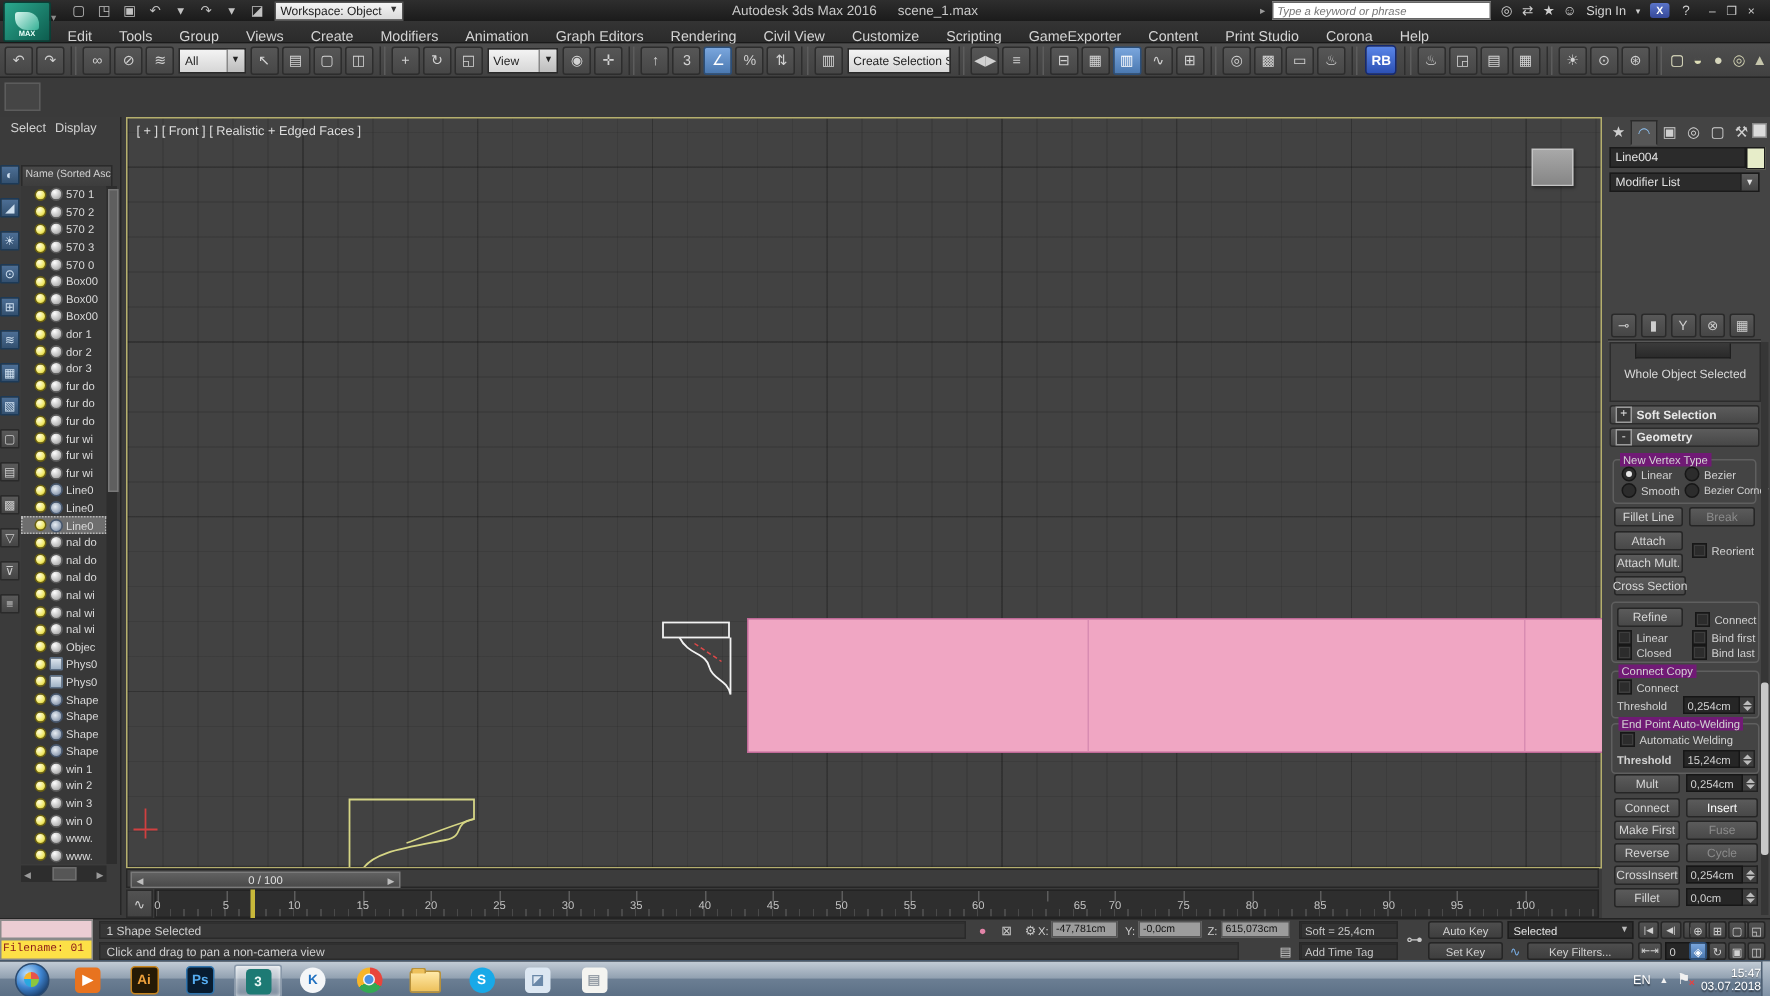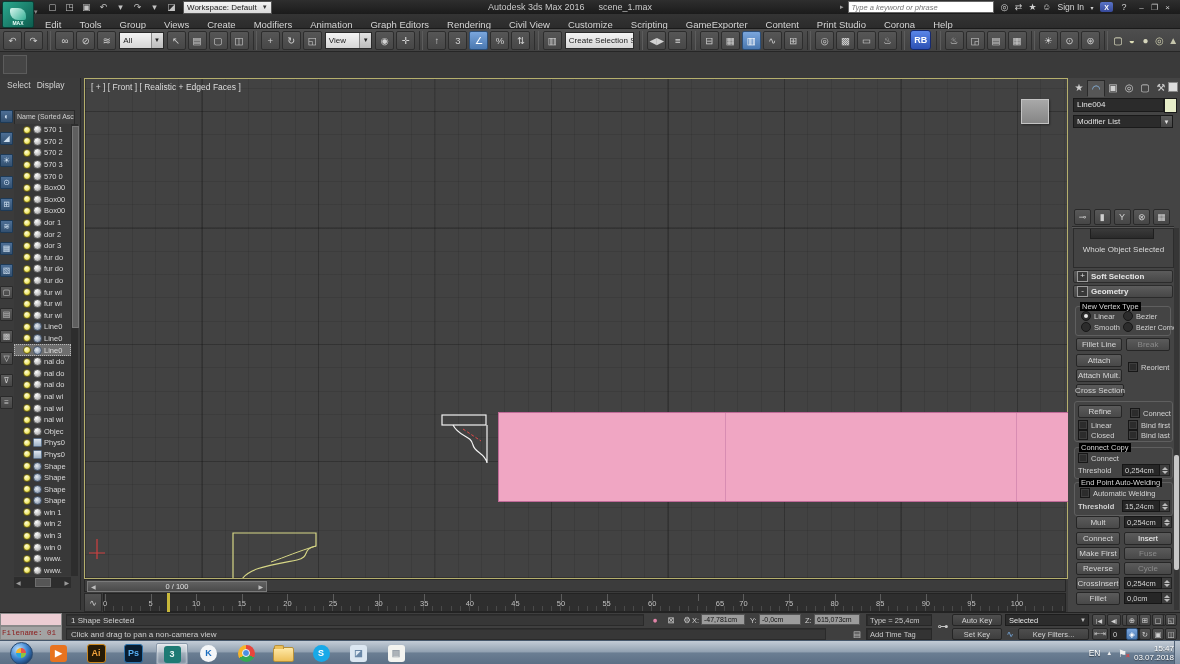--- a/index.html
+++ b/index.html
@@ -103,21 +103,21 @@
     background:linear-gradient(#585858,#464646);border:1px solid #2a2a2a;border-radius:2px}
   #cp-div{position:absolute;left:4px;top:148px;width:102px;height:1px;background:#2a2a2a;box-shadow:0 1px 0 #575757}
   #cp-selbox{position:absolute;left:5px;top:150px;width:99px;height:38px;background:#434343;border:1px solid #2c2c2c}
   #cp-selbox .clip-btn{position:absolute;left:16px;top:0px;width:62px;height:9px;background:linear-gradient(#3a3a3a,#2a2a2a);border:1px solid #1f1f1f;border-top:none}
   #cp-selbox .info{position:absolute;left:0;top:16px;width:100%;text-align:center;font-size:8px;color:#dadada}
   .roll{position:absolute;left:5px;width:100px;height:13px;background:linear-gradient(#5c5c5c,#474747);border:1px solid #2b2b2b;border-radius:2px;
     display:flex;align-items:center;box-sizing:border-box}
   .roll .pm{width:9px;height:9px;min-width:9px;background:#383838;border:1px solid #9b9b9b;color:#e0e0e0;font-size:8px;line-height:8px;text-align:center;margin:0 3px}
   .roll .rt{font-size:8px;font-weight:bold;color:#e6e6e6}
   .grp{position:absolute;border:1px solid #5f5f5f;border-radius:3px}
-  .grp .gt{position:absolute;top:-5px;left:4px;background:#000000;padding:0 2px;font-size:7.5px;color:#d4d4d4;line-height:9px;white-space:nowrap}
+  .grp .gt{position:absolute;top:-5px;left:4px;background:#701a75;padding:0 2px;font-size:7.5px;color:#d4d4d4;line-height:9px;white-space:nowrap}
   .btn{position:absolute;height:13px;background:linear-gradient(#5b5b5b,#484848);border:1px solid #262626;border-radius:2px;
     color:#d6d6d6;font-size:8px;display:flex;align-items:center;justify-content:center;box-sizing:border-box;white-space:nowrap}
   .btn.dim{color:#8b8b8b}
   .btn.lit{color:#fff}
   .cbrow{position:absolute;display:flex;align-items:center;gap:3px}
   .cbx{width:8px;height:8px;min-width:8px;background:#2c2c2c;border:1px solid #171717;box-shadow:inset 0 0 0 1px #3e3e3e}
   .cblbl{font-size:7.5px;color:#d2d2d2;white-space:nowrap}
   .rad{width:8px;height:8px;min-width:8px;border-radius:50%;background:#2c2c2c;border:1px solid #171717;position:relative}
   .rad.on::after{content:"";position:absolute;left:2px;top:2px;width:4px;height:4px;border-radius:50%;background:#e8e8e8}
   .spin{position:absolute;height:12px;display:flex}
@@ -138,21 +138,21 @@
   #mini-curve{position:absolute;left:0;top:14px;width:18px;height:19px;background:linear-gradient(#525252,#434343);border:1px solid #2a2a2a;
     box-sizing:border-box;display:flex;align-items:center;justify-content:center;font-size:9px;color:#cfcfcf}
   #truler{position:absolute;left:19px;top:14px;width:963px;height:19px;background:#2e2e2e;border:1px solid #232323;box-sizing:border-box;
     background-image:repeating-linear-gradient(90deg,#4a4a4a 0 1px,transparent 1px 9.12px);background-position:0 bottom;background-size:100% 5px;background-repeat:no-repeat}
   .tick5{position:absolute;top:0;width:1px;height:7px;background:#5d5d5d}
   .tlabel{position:absolute;top:5px;transform:translateX(-50%);font-size:7.5px;color:#c2c2c2}
   #tmarker{position:absolute;left:83px;top:14px;width:3px;height:19px;background:#c8b83a}
   
   #statusbar{left:0;top:612px;width:1180px;height:28px;background:#3f3f3f;border-top:1px solid #232323}
   #listener-pink{position:absolute;left:0;top:0;width:62px;height:13px;background:#eccdd3;border:1px solid #8a8a8a;box-sizing:border-box}
-  #listener-white{position:absolute;left:0;top:13px;width:62px;height:14px;background:#a3a3a3;border:1px solid #8a8a8a;box-sizing:border-box;
+  #listener-white{position:absolute;left:0;top:13px;width:62px;height:14px;background:#fde047;border:1px solid #8a8a8a;box-sizing:border-box;
     font-family:"Liberation Mono",monospace;font-size:7.5px;color:#8b1a1a;line-height:12px;padding-left:1px}
   .sline{position:absolute;background:#373737;border:1px solid #2a2a2a;box-shadow:inset 0 1px 0 #2f2f2f;font-size:8px;color:#cfcfcf;
     display:flex;align-items:center;padding-left:4px;box-sizing:border-box}
   .sb-ic{position:absolute;width:14px;height:12px;display:flex;align-items:center;justify-content:center;font-size:8.5px;color:#c8c8c8}
   .xyz-l{position:absolute;font-size:7.5px;color:#cfcfcf;top:3px}
   .xyz-f{position:absolute;top:1px;height:11px;background:#9c9c9c;border:1px solid #555;font-size:7px;color:#141414;
     display:flex;align-items:center;padding:0 2px;box-sizing:border-box;white-space:nowrap}
   .sbox{position:absolute;height:12px;background:#333;border:1px solid #272727;box-shadow:inset 1px 1px 0 #2a2a2a;
     font-size:7.5px;color:#c8c8c8;display:flex;align-items:center;padding-left:3px;box-sizing:border-box;white-space:nowrap}
   .skbtn{position:absolute;height:12px;background:linear-gradient(#4e4e4e,#3e3e3e);border:1px solid #252525;border-radius:2px;
@@ -201,21 +201,21 @@
       <span class="qic">▢</span>
       <span class="qic">◳</span>
       <span class="qic">▣</span>
       <span class="qic">↶</span>
       <span class="qic">▾</span>
       <span class="qic">↷</span>
       <span class="qic">▾</span>
       <span class="qic">◪</span>
     </span>
   <span id="workspace-dd">
-    <span>Workspace: Default</span>
+    <span>Workspace: Object</span>
     <span class="ar">▼</span>
   </span>
 </div>
 <div id="title-center" class="abs">
   <span>Autodesk 3ds Max 2016</span>
   <span>scene_1.max</span>
 </div>
 <div id="search-wrap" class="abs">
   <span id="search-arrow">▸</span>
   <input id="search-input" placeholder="Type a keyword or phrase" style="">
@@ -785,21 +785,21 @@
   <div id="listener-white">Filename: 01</div>
   <div class="sline" style="left:66px;top:1px;width:578px;height:12px">1 Shape Selected</div>
   <div class="sline" style="left:66px;top:15px;width:760px;height:12px">Click and drag to pan a non-camera view</div>
   <span id="sb-tools-host"><span class="sb-ic" style="left: 648px; top: 1px; color: rgb(226, 132, 168);">●</span><span class="sb-ic" style="left: 664px; top: 1px; color: rgb(200, 200, 200);">⊠</span><span class="sb-ic" style="left: 680px; top: 1px; color: rgb(200, 200, 200);">⚙</span></span>
   <span class="xyz-l" style="left:692px">X:</span>
   <span class="xyz-f" style="left:701px;width:44px">-47,781cm</span>
   <span class="xyz-l" style="left:750px">Y:</span>
   <span class="xyz-f" style="left:759px;width:42px">-0,0cm</span>
   <span class="xyz-l" style="left:805px">Z:</span>
   <span class="xyz-f" style="left:814px;width:46px">615,073cm</span>
-  <div class="sbox" style="left:866px;top:1px;width:66px">Type = 25,4cm</div>
+  <div class="sbox" style="left:866px;top:1px;width:66px">Soft = 25,4cm</div>
   <span class="sb-ic" style="left:850px;top:15px">▤</span>
   <div class="sbox" style="left:866px;top:15px;width:66px">Add Time Tag</div>
   <span class="sb-ic" style="left:936px;top:7px;font-size:11px">⊶</span>
   <div class="skbtn" style="left:952px;top:1px;width:50px">Auto Key</div>
   <div class="skbtn" style="left:952px;top:15px;width:50px">Set Key</div>
   <div id="keymode-dd" style="left:1005px;top:1px;width:84px">
     <span>Selected</span>
     <span class="ar">▼</span>
   </div>
   <span class="sb-ic" style="left:1003px;top:15px;color:#7ab0e8">∿</span>

